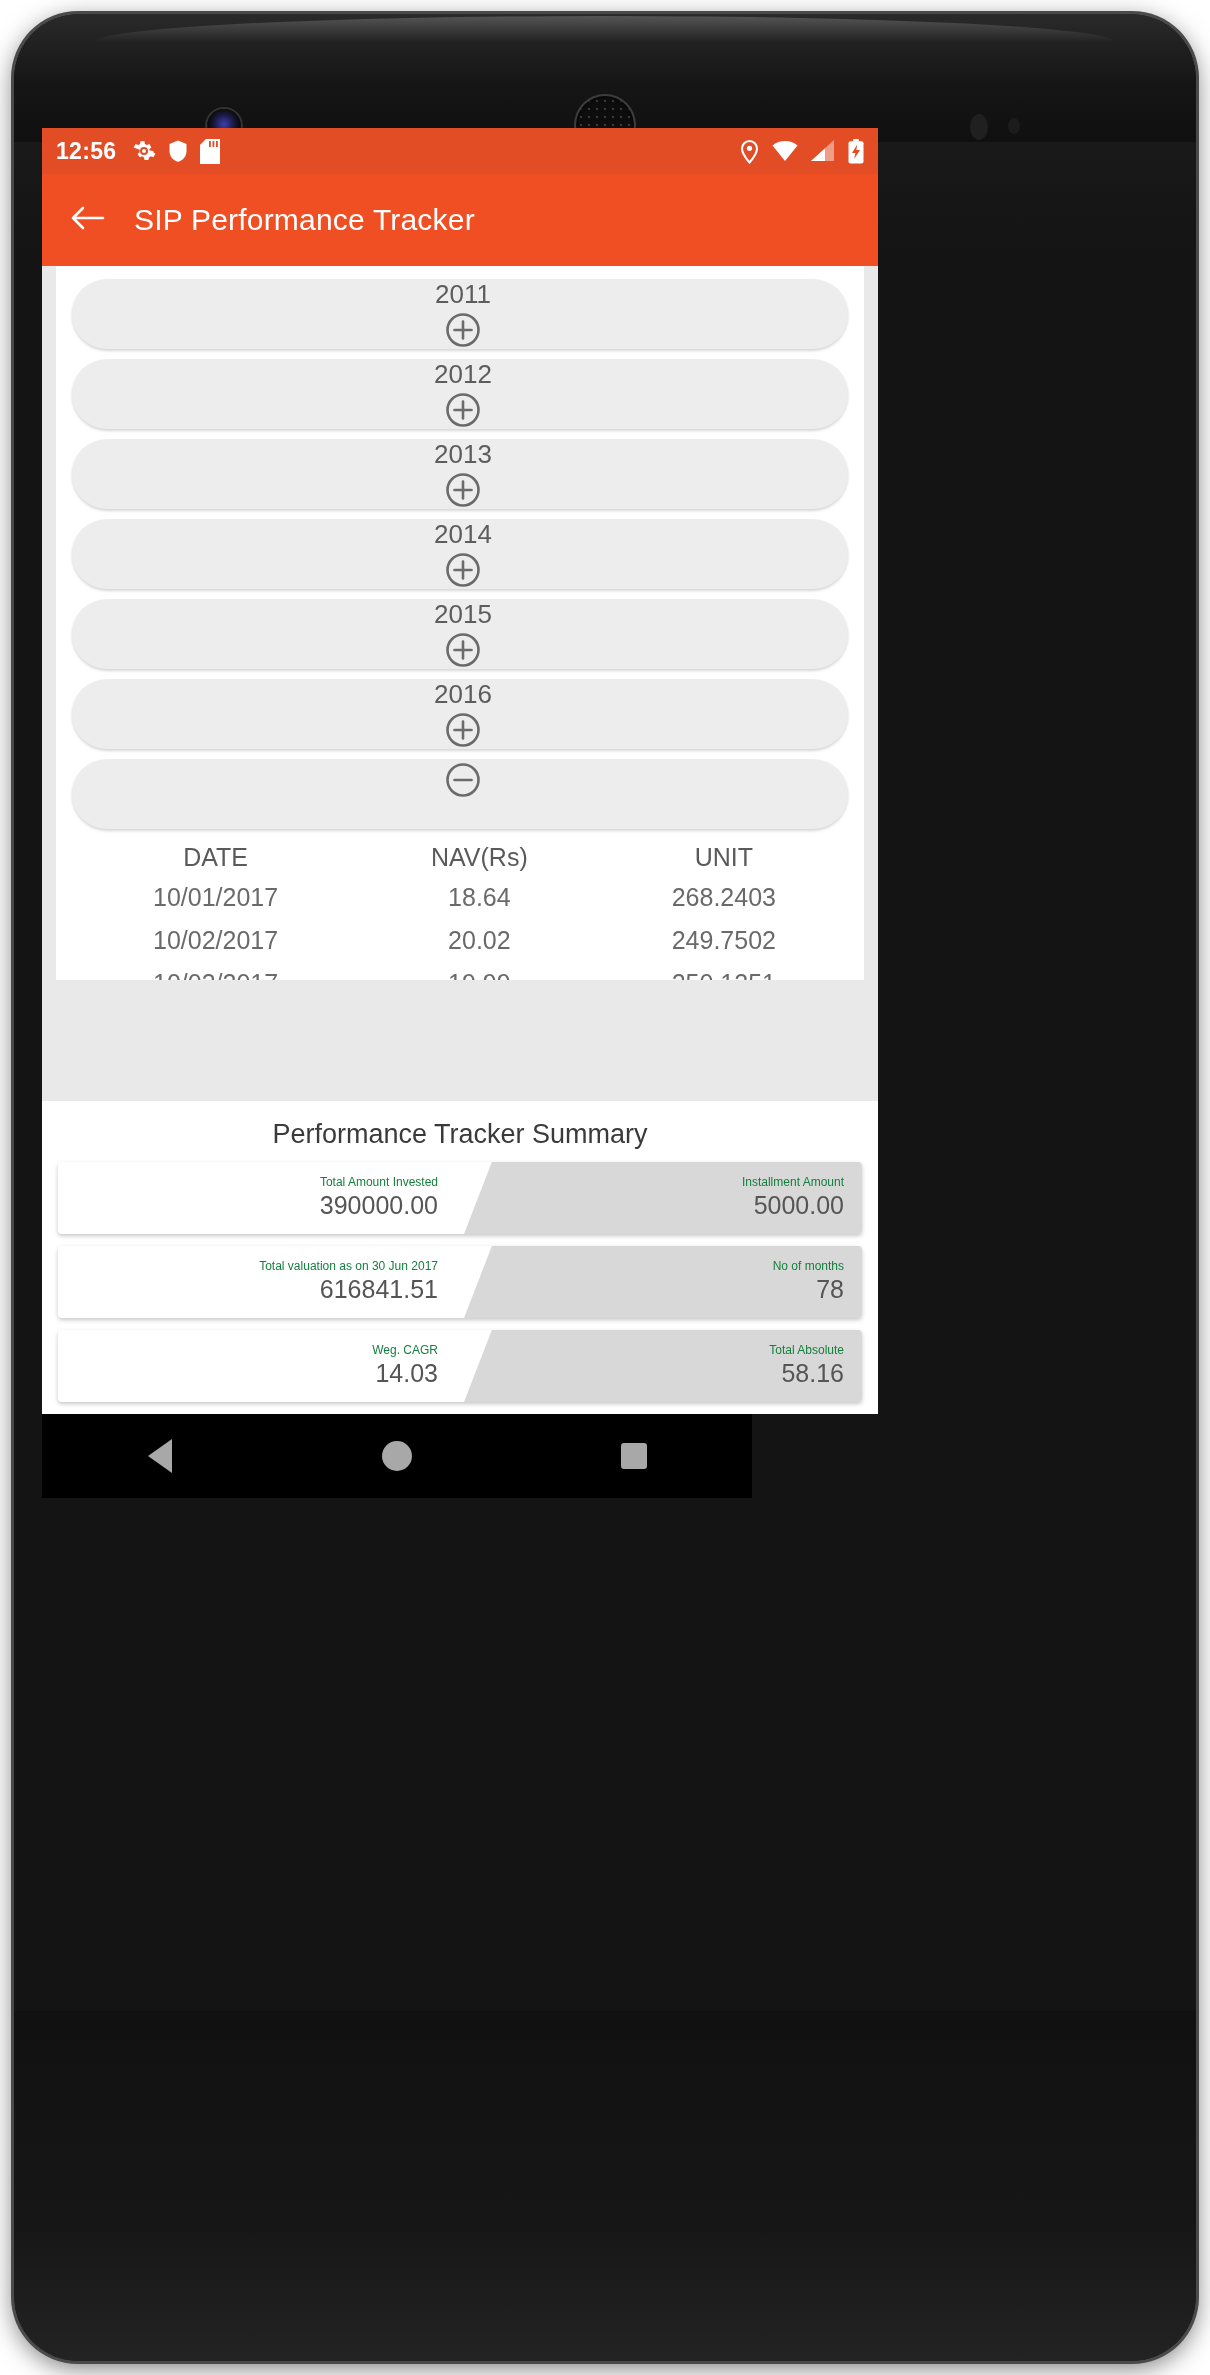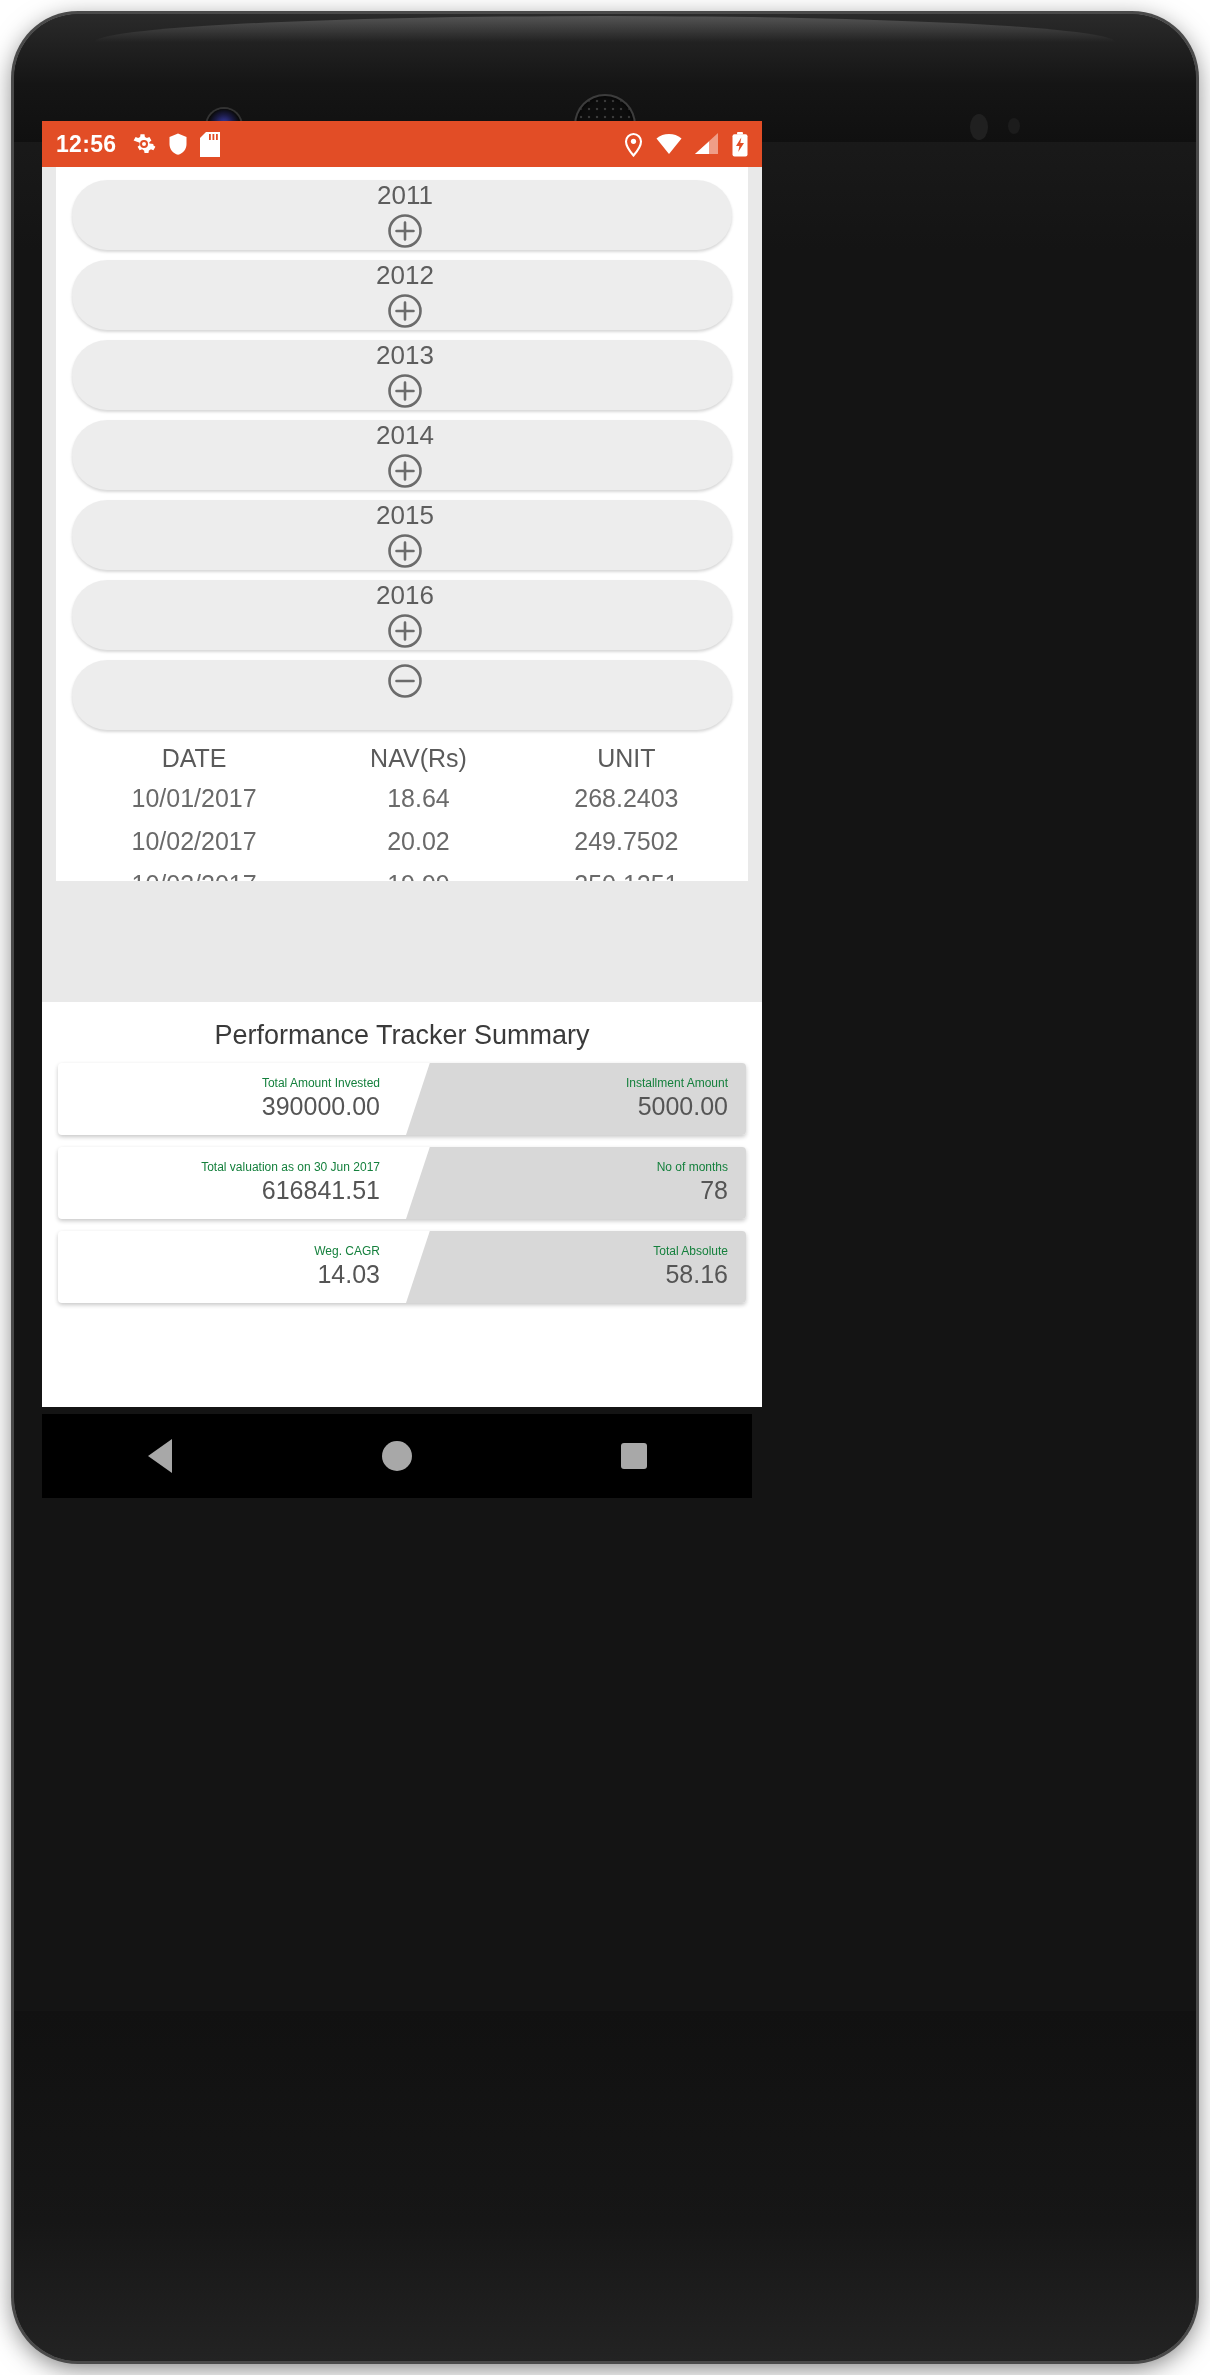--- a/index.html
+++ b/index.html
@@ -53,21 +53,21 @@
     border-radius:50%; background:#1c1c1c;
   }
 
   
   #phone-screen{
     position:absolute; left:28px; top:114px;
     width:710px; height:1286px;
     background:#fff; overflow:hidden;
   }
   
-  #phone-screen{ left:28px; top:107px; width:720px; height:1286px; }
+  #phone-screen{ left:28px; top:114px; width:836px; height:1286px; }
 
   
   #status-bar{
     height:46px; background:#e24d26;
     display:flex; align-items:center; padding:0 14px;
     color:#fff;
   }
   #status-time{
     font-size:23px; font-weight:bold; letter-spacing:.3px;
     margin-right:16px;
@@ -226,20 +226,30 @@
         <span class="sb-icon" style="margin:0">
           <svg width="16" height="25" viewBox="0 0 16 25" fill="#fff">
             <rect x="5" y="0" width="6" height="2.6" rx="1"></rect>
             <rect x="0.5" y="2.2" width="15" height="22.3" rx="2"></rect>
             <path d="M9.3 5.5L4 14h3.4l-1.2 6L12 11H8.3l1-5.5z" fill="#e24d26"></path>
           </svg>
         </span>
       </div>
     </div>
 
+    <div id="app-bar">
+      <div id="back-button">
+        <span>
+          <svg width="34" height="28" viewBox="0 0 34 28" fill="none" stroke="#fff" stroke-width="2.6" stroke-linecap="round" stroke-linejoin="round">
+            <path d="M32 14H2M12 4L2 14l10 10"></path>
+          </svg>
+        </span>
+      </div>
+      <div id="app-title">SIP Performance Tracker</div>
+    </div>
 
     <div id="content-area">
 
       <div id="year-list">
 
         <div class="year-row">
           <span class="year-label">2011</span>
           <span class="toggle-icon">
             <svg width="40" height="40" viewBox="0 0 40 40" fill="none" stroke="#6b6b6b" stroke-width="2.6">
               <circle cx="20" cy="20" r="15.5"></circle>

